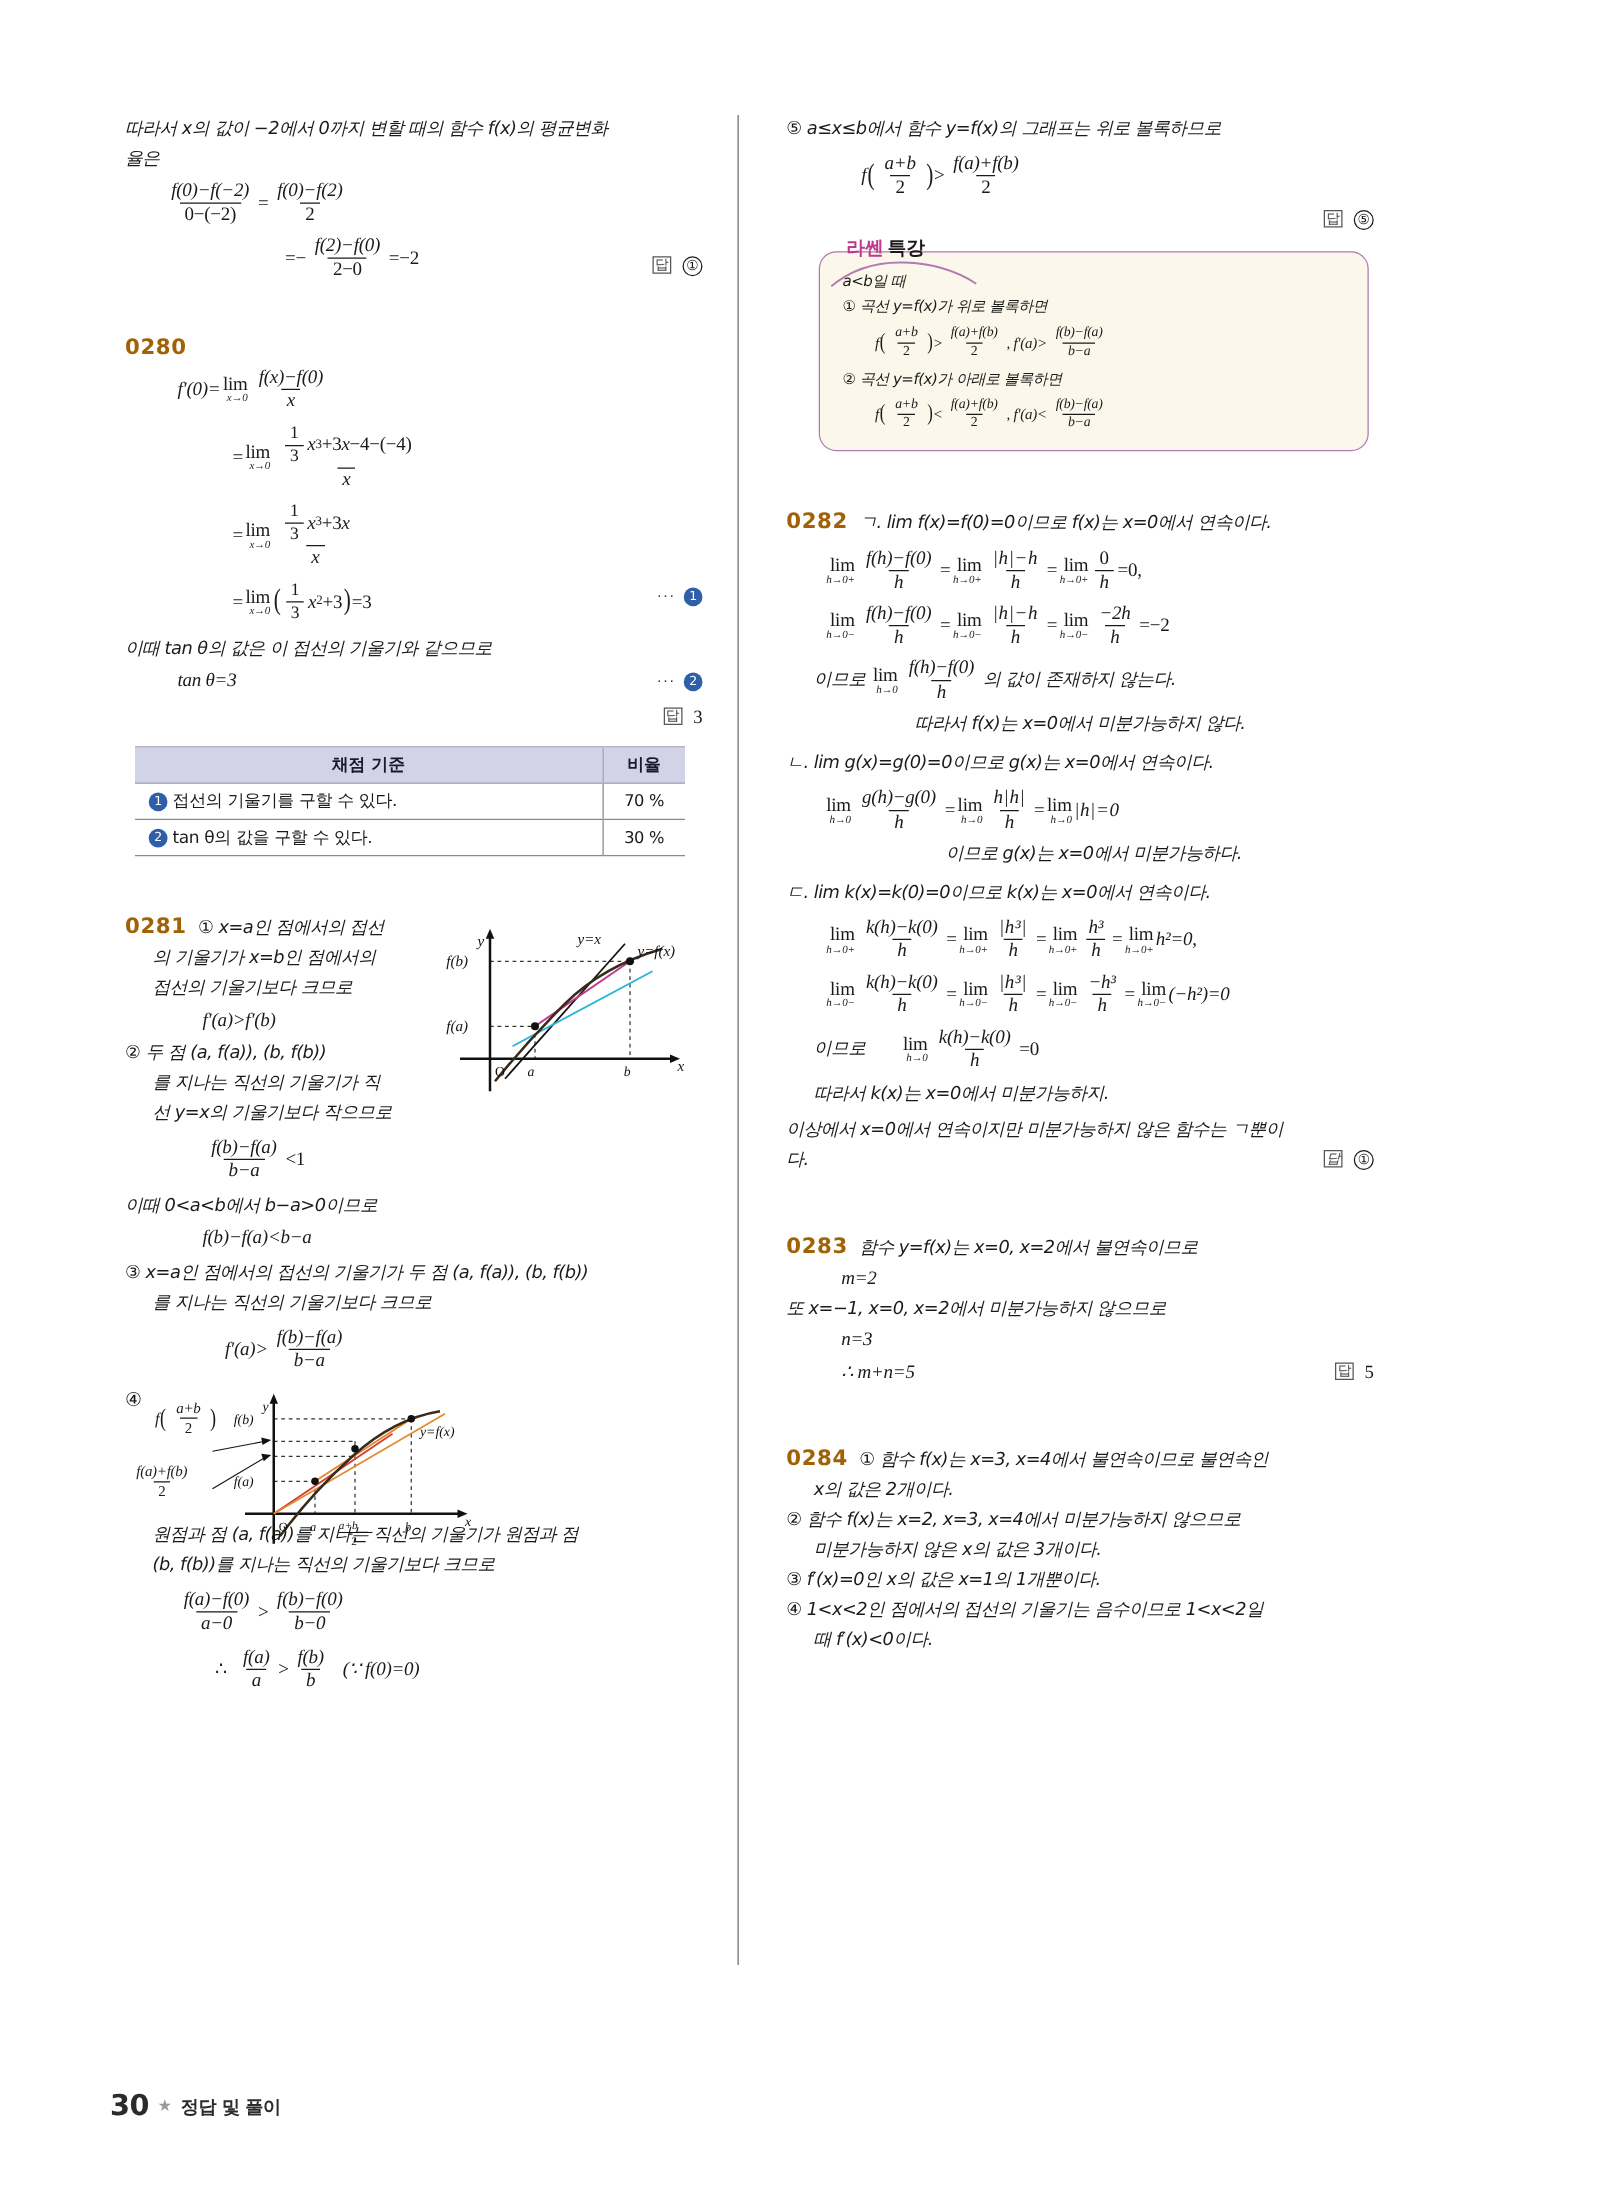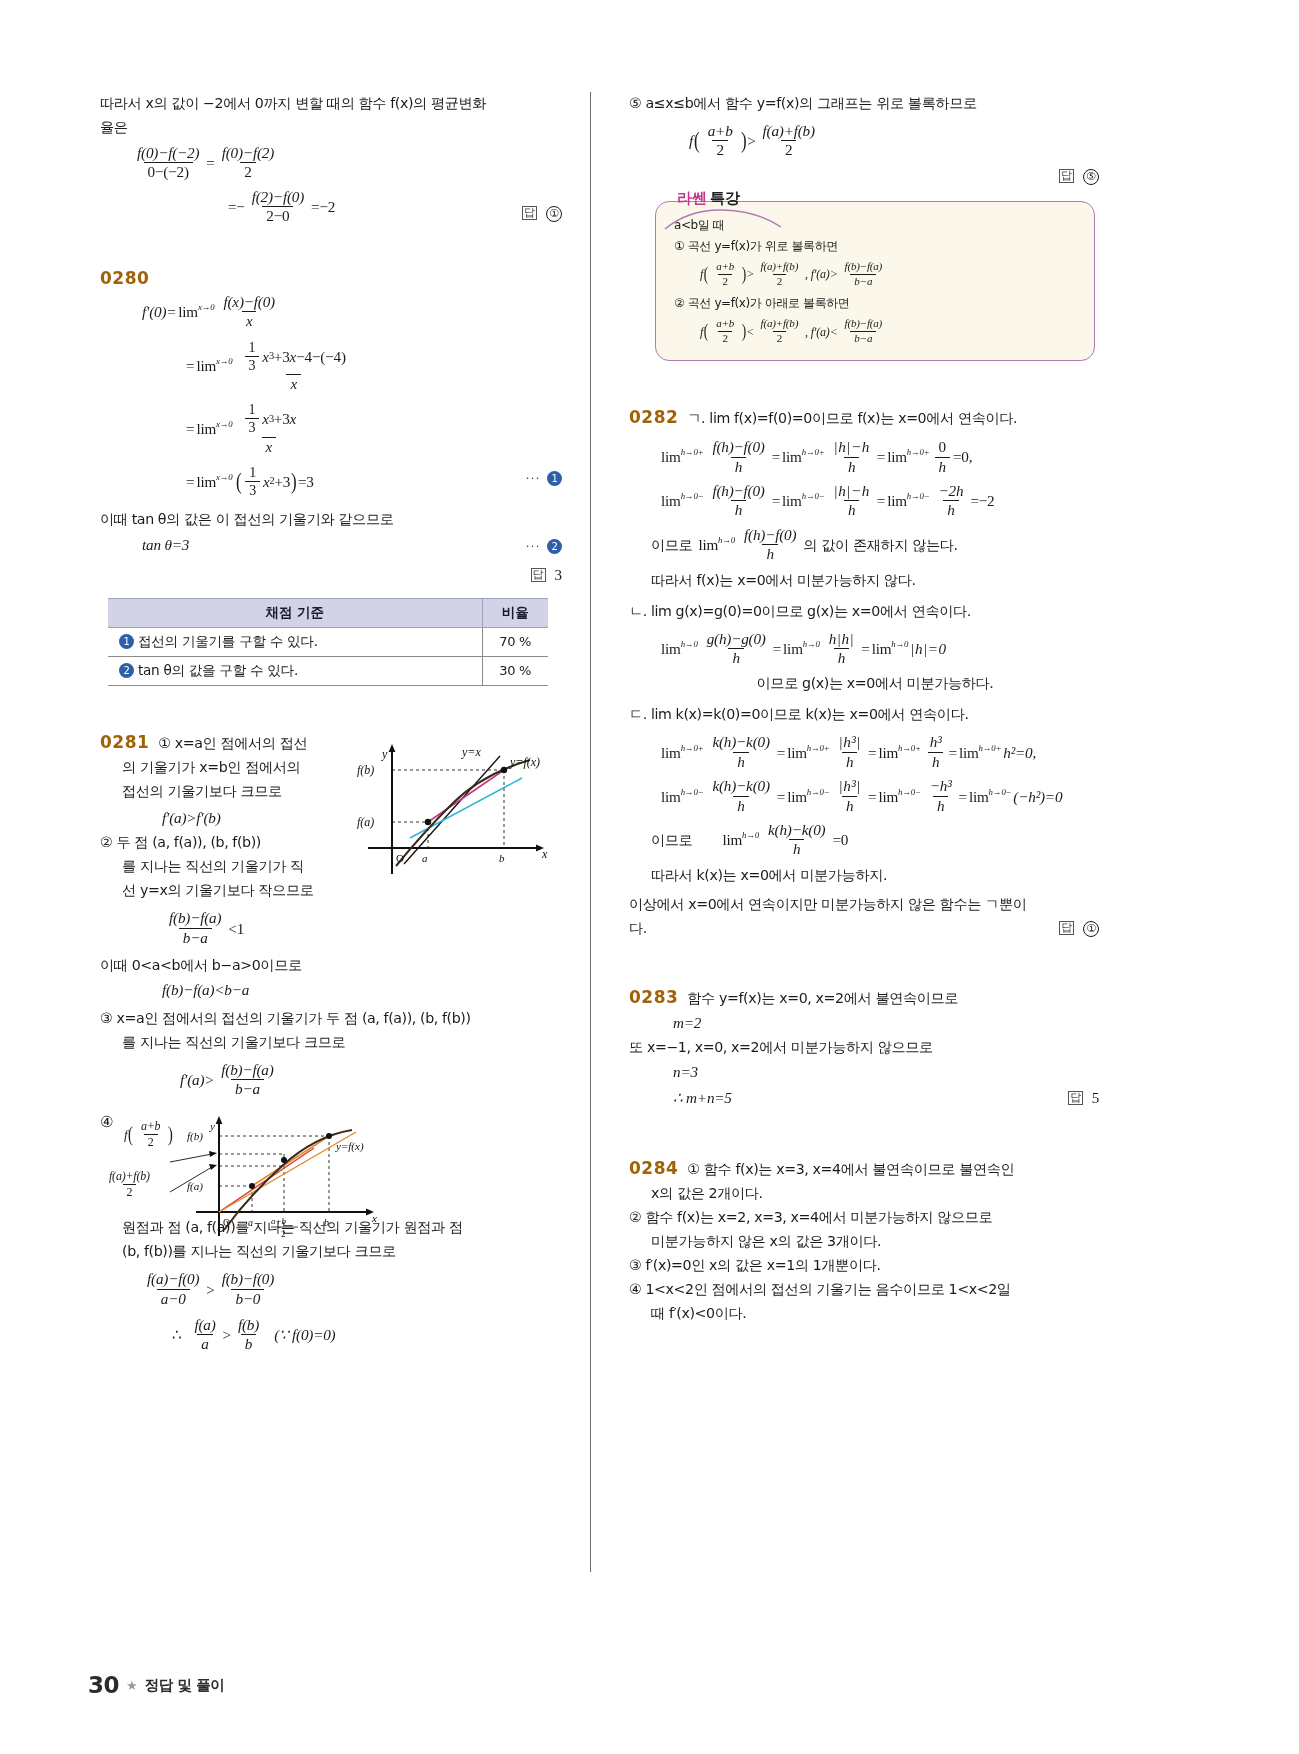--- a/index.html
+++ b/index.html
@@ -21,21 +21,21 @@
   .divider { width:1px; background:#6d6d6d; margin:0 38px 0 0; align-self:stretch; min-height:1480px; }
   .col-right { width:470px; }
 
   
   .ln { font-size:15.2px; line-height:1.62; margin:0 0 1px 0; letter-spacing:-0.2px; }
   .ln.indent1 { margin-left:22px; }
   .ln.indent2 { margin-left:44px; }
   .ln.indent3 { margin-left:62px; }
   .gap-xl { height:46px; }
 
-  .kr { font-family:"DejaVu Sans", sans-serif; font-size:14.2px; letter-spacing:-0.4px; }
+  .kr { font-family:"DejaVu Sans", sans-serif; font-size:14.2px; letter-spacing:-0.4px;font-style:italic; }
   .mi { font-style:italic; font-family:"Liberation Serif", serif; }
   .mn { font-family:"Liberation Serif", serif; }
 
   
   .prob {
     display:inline-block;
     font-family:"DejaVu Sans", sans-serif;
     font-weight:bold;
     font-size:17px;
     color:#a16207;
@@ -49,21 +49,21 @@
   
   .eq { display:inline-flex; align-items:center; vertical-align:middle; line-height:1; }
   .frac {
     display:inline-flex; flex-direction:column; align-items:center;
     vertical-align:middle; margin:0 3px; line-height:1.08;
   }
   .frac .num { padding:0 4px 1px 4px; }
   .frac .den { padding:1px 4px 0 4px; border-top:1.1px solid #1a1a1a; }
   .frac.sm { font-size:0.92em; }
   .lim {
-    display:inline-flex; flex-direction:row; align-items:flex-start;
+    display:inline-flex; flex-direction:column; align-items:flex-end;
     vertical-align:middle; line-height:1; margin:0 2px;
   }
   .lim .lt { font-size:1em; }
   .lim .lb { font-size:0.58em; margin-top:-1px; }
   .paren-big { font-size:1.55em; font-weight:300; display:inline-block; transform:scaleX(0.72); }
   .sup { font-size:0.68em; vertical-align:super; }
   .abs { letter-spacing:0.5px; }
 
   
   .ansline { text-align:right; margin-top:2px; }
@@ -666,21 +666,21 @@
               <span class="lb mi">h→0</span>
             </span>
             <span class="frac">
                 <span class="num mi">f(h)−f(0)</span>
                 <span class="den mi">h</span>
               </span>
             <span class="kr">의 값이 존재하지 않는다.</span>
           </span>
         </div>
 
-        <div class="ln kr" style="margin-left:22px; margin-top:6px;">따라서 f(x)는 x=0에서 미분가능하지 않다.</div>
+        <div class="ln kr" style="margin-top:6px;text-align:center;">따라서 f(x)는 x=0에서 미분가능하지 않다.</div>
 
         <div class="ln kr" style="margin-top:8px;">ㄴ. lim g(x)=g(0)=0이므로 g(x)는 x=0에서 연속이다.</div>
 
         <div class="ln" style="margin-left:30px; margin-top:8px;">
           <span class="eq">
             <span class="lim">
               <span class="lt mn">lim</span>
               <span class="lb mi">h→0</span>
             </span>
             <span class="frac">

